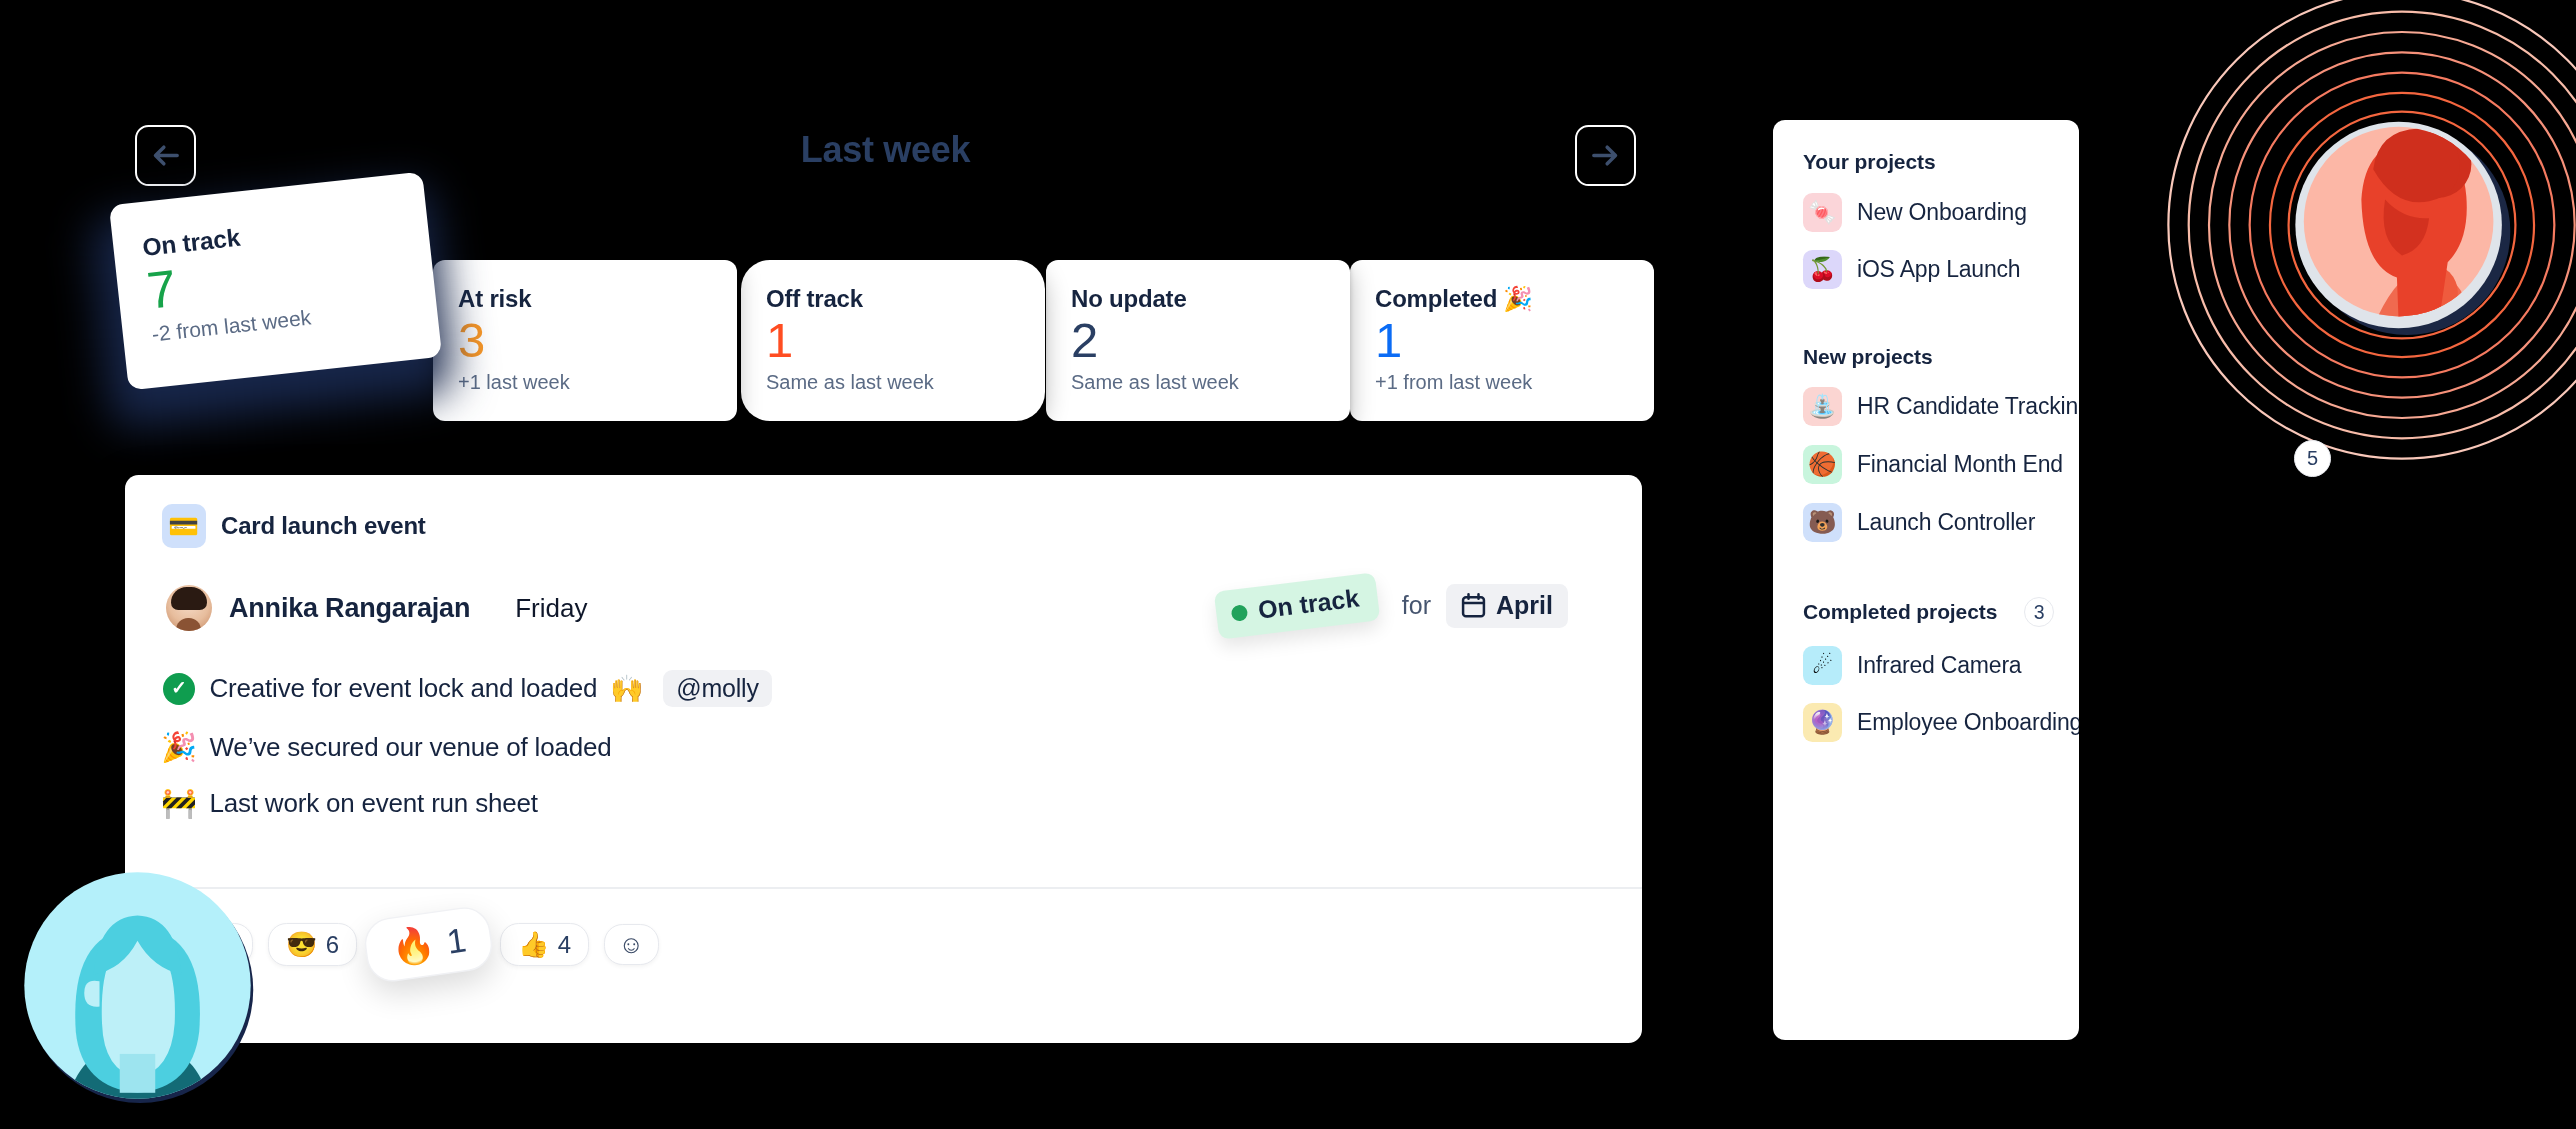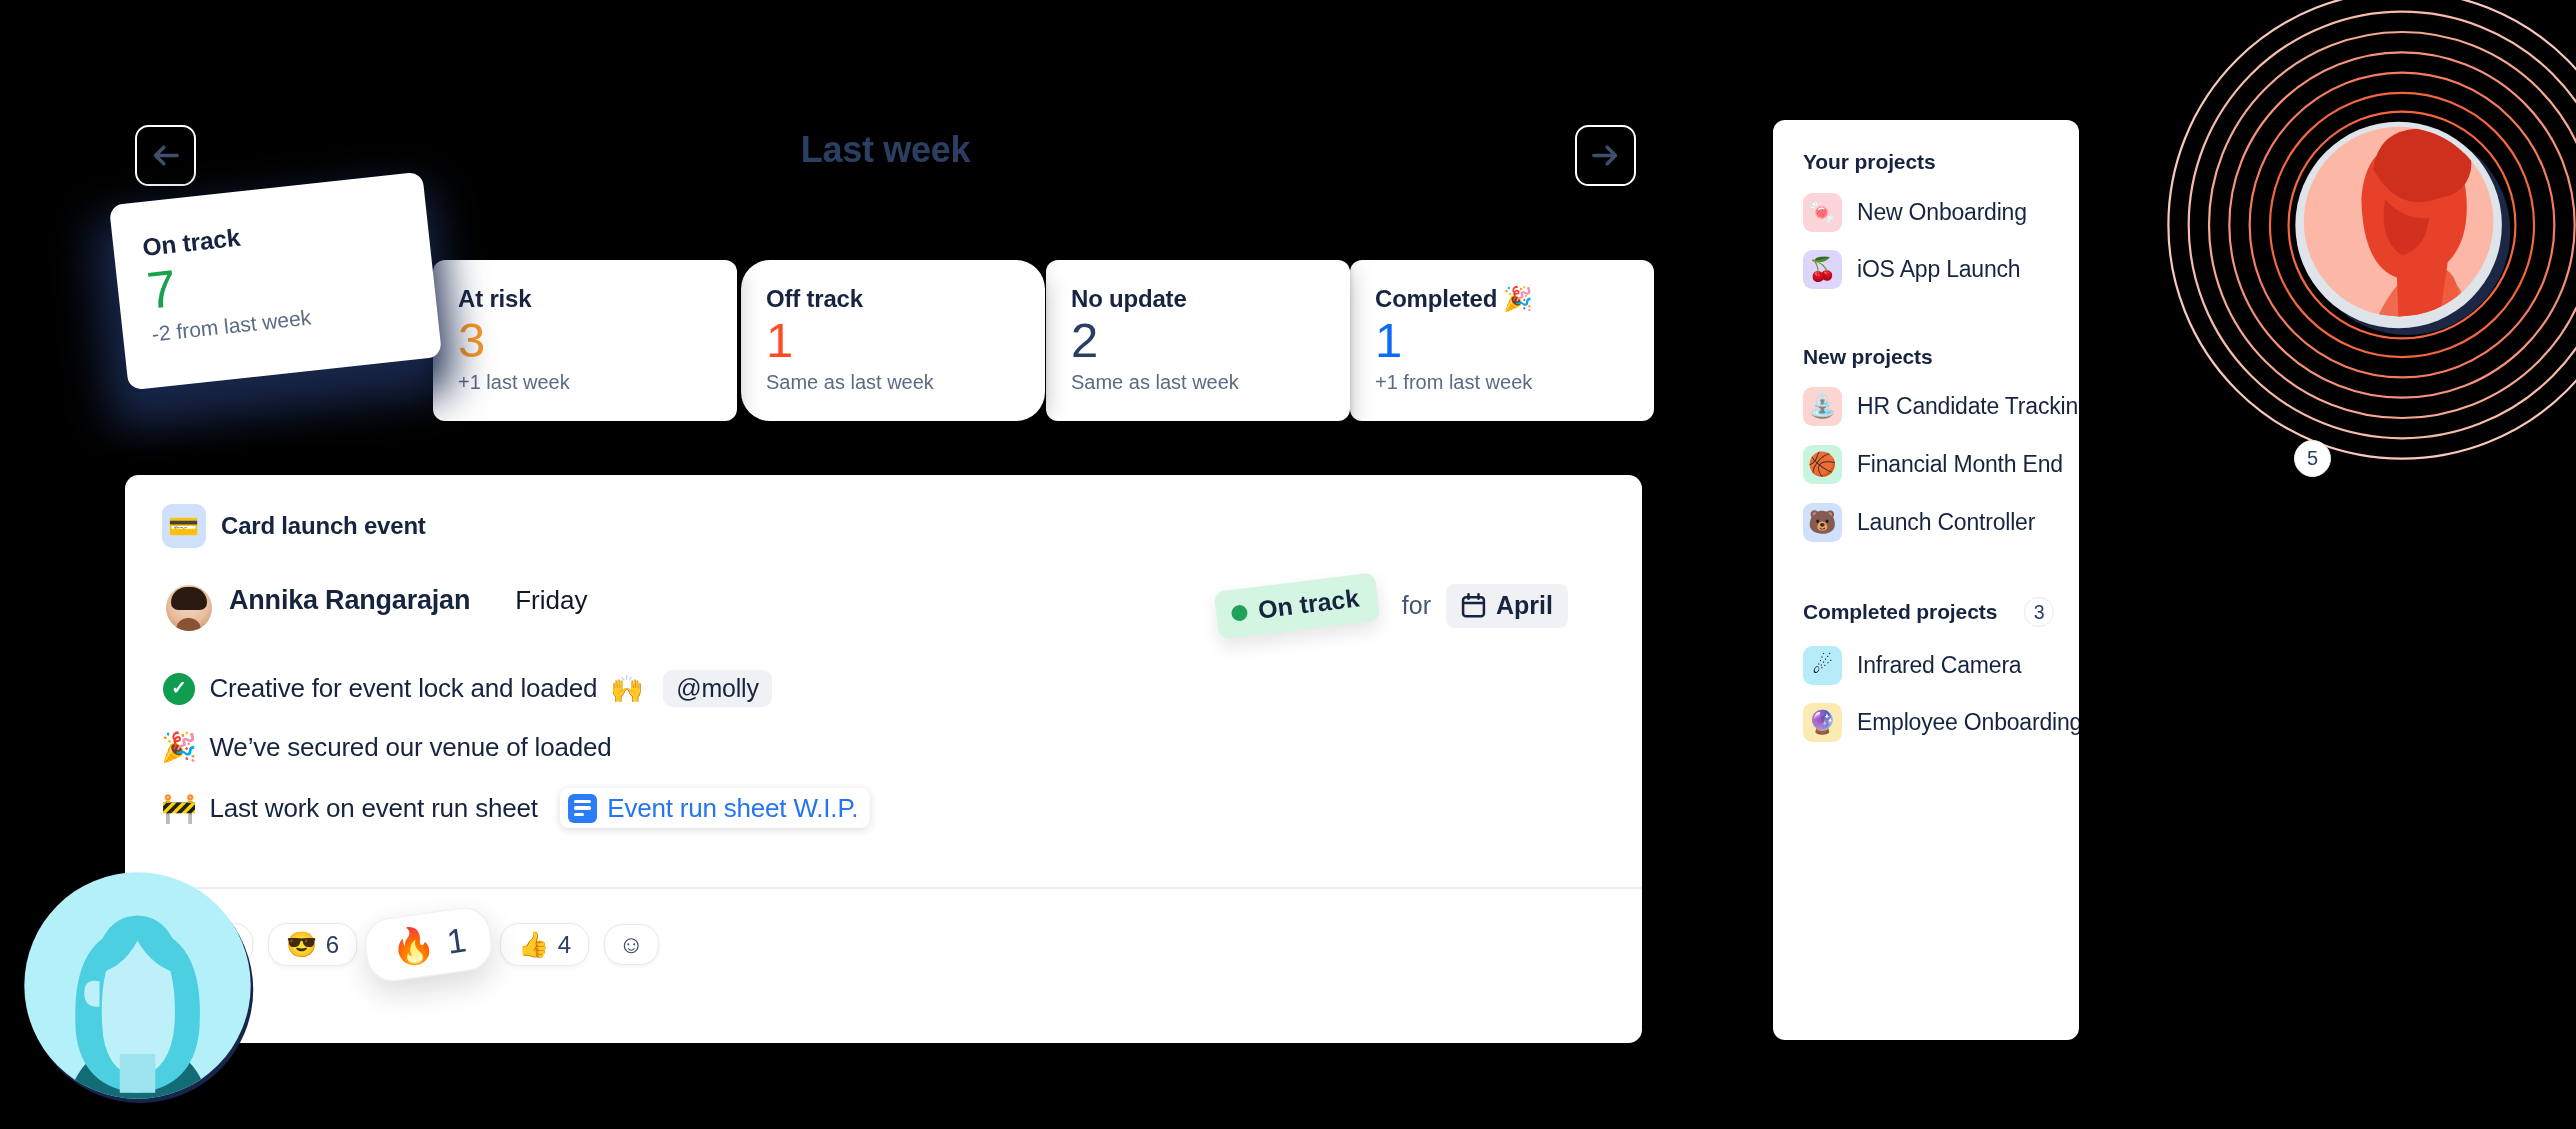--- a/index.html
+++ b/index.html
@@ -89,21 +89,21 @@
     padding: 29px 0 0 37px;
   }
   .proj-emoji-tile {
     width: 44px; height: 44px; border-radius: 10px;
     display:flex; align-items:center; justify-content:center;
     font-size: 25px; line-height:1;
   }
   #proj-title { font-size: 24px; font-weight: 700; color:#16243f; letter-spacing:-0.2px; }
 
   #author-row {
-    display:flex; align-items:flex-start; gap: 17px;
+    display:flex; align-items:center; gap: 17px;
     padding: 37px 0 0 41px; position: relative;
   }
   #avatar {
     width: 46px; height: 46px; border-radius: 50%;
     overflow:hidden; flex: none;
     background: radial-gradient(circle at 50% 38%, #f6dcc8 0%, #e7bd9d 55%, #c2855e 100%);
     position: relative;
   }
   #avatar::before {
     content:""; position:absolute; left:5px; top:1.7px; width:36px; height:23px;
@@ -344,28 +344,20 @@
       </div>
 
       <div class="bullet-row">
         <span class="bullet-icon">🎉</span>
         <span>We’ve secured our venue of loaded</span>
       </div>
 
       <div class="bullet-row">
         <span class="bullet-icon">🚧</span>
         <span>Last work on event run sheet</span>
-        <span class="doc-chip">
-          <span class="doc-glyph">
-              <i></i>
-              <i></i>
-              <i></i>
-            </span>
-          <span>Event run sheet W.I.P.</span>
-        </span>
       </div>
 
     </div>
 
     <div id="card-divider"></div>
 
     <div id="reactions">
       <div class="reaction">
         <span class="emo">👏</span>
         <span>6</span>

